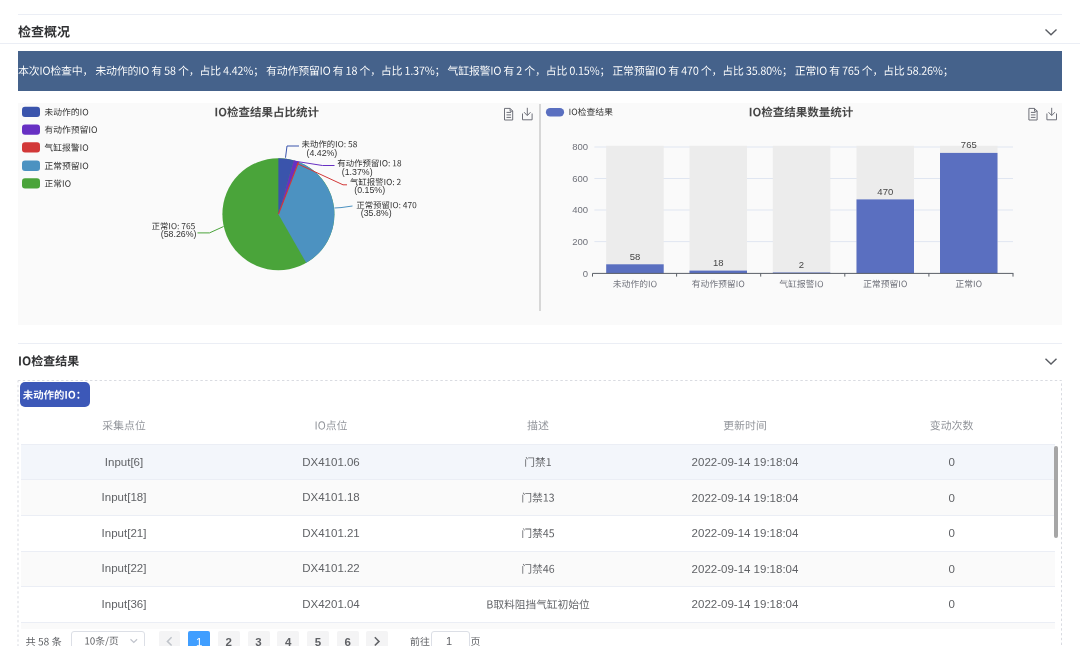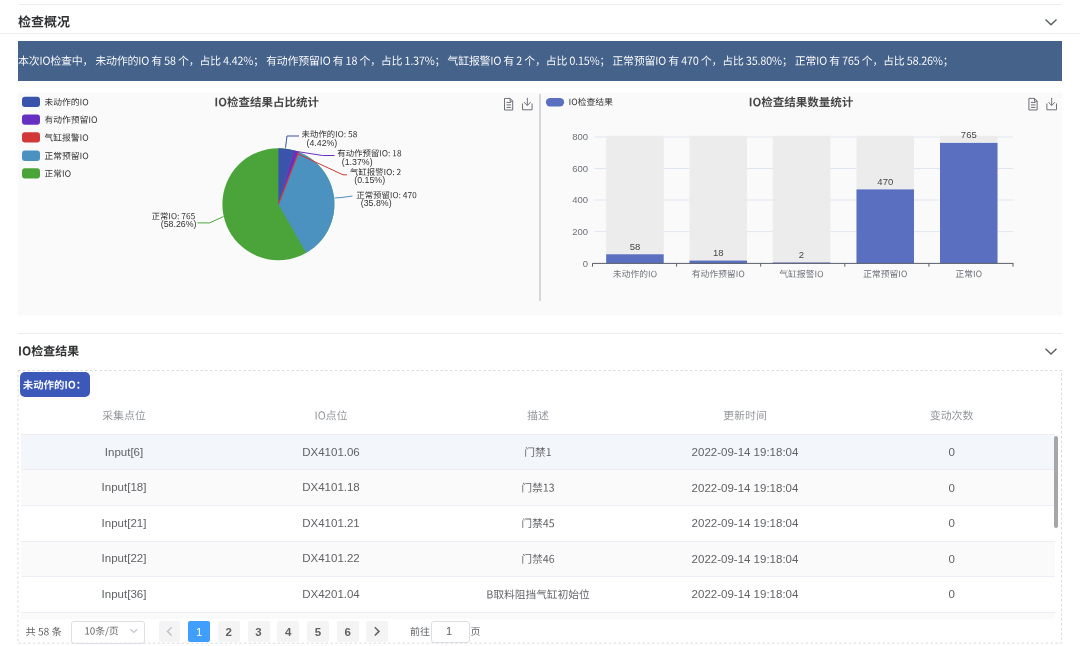--- a/index.html
+++ b/index.html
@@ -1,15 +1,15 @@
 <!DOCTYPE html>
 <html><head><meta charset="utf-8"><style>
 html,body{margin:0;padding:0;background:#fff;width:1080px;height:646px;overflow:hidden;
 font-family:"Liberation Sans",sans-serif}
-#root{position:absolute;left:0;top:4px;width:1080px;height:618px}
+#root{position:absolute;left:0;top:14px;width:1080px;height:618px}
 </style></head><body>
 <div id="root">
 <div style="position:absolute;left:18px;top:0;width:1044px;height:1px;background:#EBEEF5"></div>
 <div style="position:absolute;left:0;top:29px;width:1080px;height:1px;background:#EBEEF5"></div>
 <div style="position:absolute;left:18px;top:37px;width:1044px;height:40px;background:#45628B"></div>
 <div style="position:absolute;left:18px;top:89px;width:1044px;height:222px;background:#FAFAFA"></div>
 <div style="position:absolute;left:539.4px;top:90px;width:1.6px;height:207px;background:#D7D7D7"></div>
 <div style="position:absolute;left:18px;top:329px;width:1044px;height:1px;background:#EBEEF5"></div>
 <div style="position:absolute;left:19.5px;top:368px;width:70.5px;height:25.4px;background:#3C58B8;border-radius:5px"></div>
 <div style="position:absolute;left:20.5px;top:429.8px;width:1034px;height:35.6px;background:#F3F6FB"></div>

